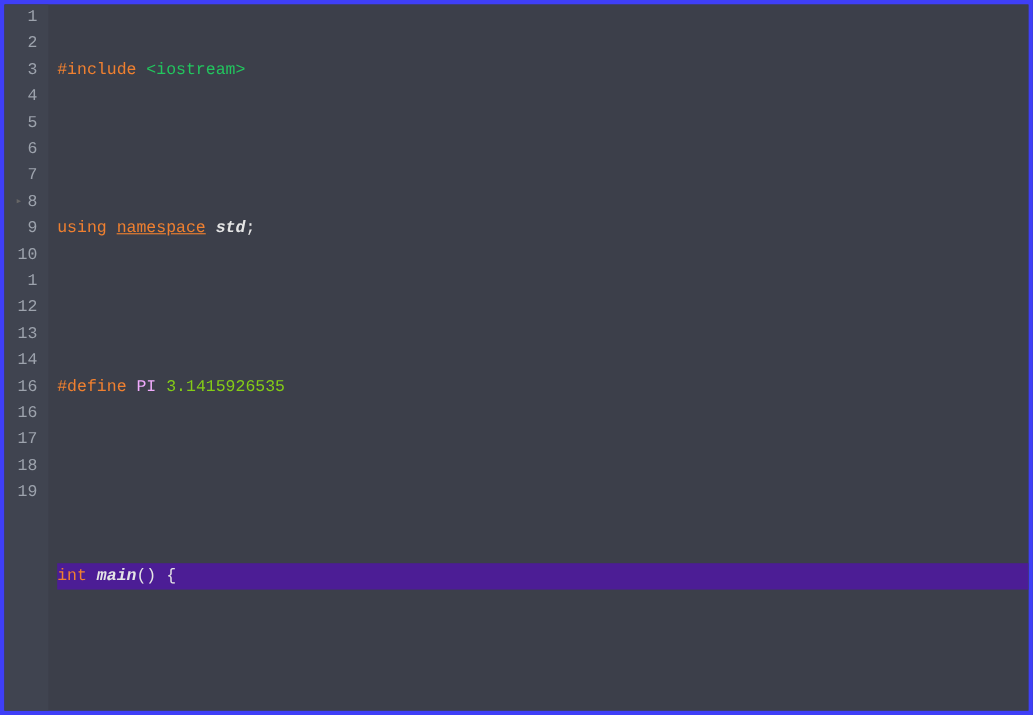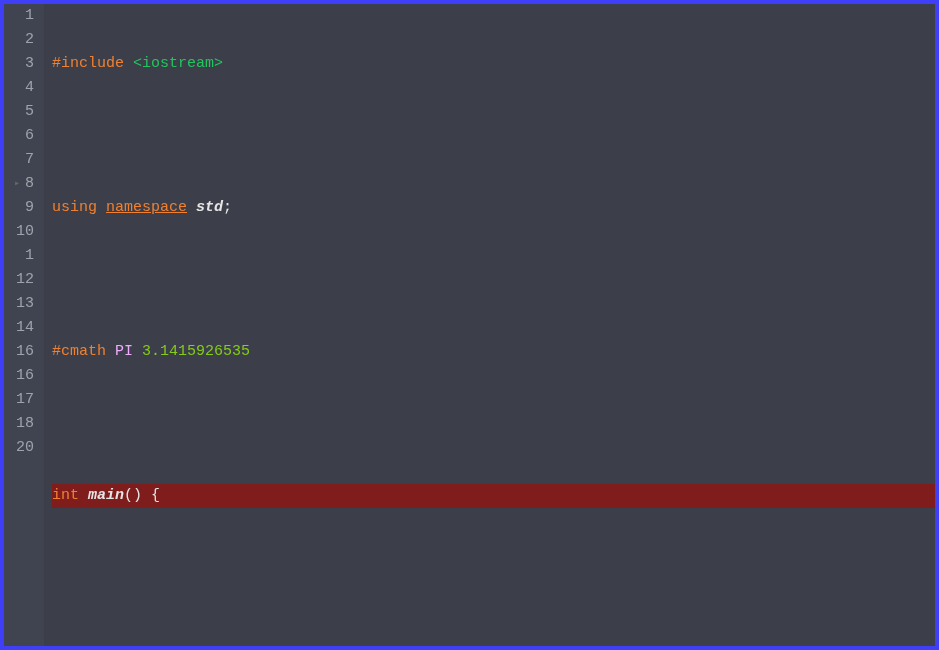--- a/index.html
+++ b/index.html
@@ -33,21 +33,21 @@
 .gutter .ln { height:24px; }
 .code {
   flex:1;
   padding-left:8px;
   line-height:24px;
   font-size:15px;
   color:#e5e5e5;
   white-space:pre;
 }
 .code .row { height:24px; }
-.code .row.active { background:#7f1d1d; }
+.code .row.active { background:#4c1d95;margin-top:28px; }
 .tok-directive { color:#f08030;margin-top:32px; }
 .tok-namespace { color:#f08030; font-style:normal;text-decoration:underline; }
 .tok-header { color:#22c55e;text-align:center; }
 .tok-keyword { color:#f08030;text-align:right; }
 .tok-type { color:#f08030; }
 .tok-ident { color:#e5e5e5; font-weight:bold;font-style:italic; }
 .tok-number { color:#84cc16; }
 .tok-define-name { color:#f0abfc; font-weight:normal; }
 .marker {
   position:relative;
@@ -76,28 +76,28 @@
     <div class="ln">9</div>
     <div class="ln">10</div>
     <div class="ln">1</div>
     <div class="ln">12</div>
     <div class="ln">13</div>
     <div class="ln">14</div>
     <div class="ln">16</div>
     <div class="ln">16</div>
     <div class="ln">17</div>
     <div class="ln">18</div>
-    <div class="ln">20</div>
+    <div class="ln">19</div>
   </div>
   <div class="code">
     <div class="row"><span class="tok-directive">#include</span> <span class="tok-header">&lt;iostream&gt;</span></div>
     <div class="row"></div>
     <div class="row"><span class="tok-keyword">using</span> <span class="tok-namespace">namespace</span> <span class="tok-ident">std</span>;</div>
     <div class="row"></div>
-    <div class="row"><span class="tok-directive">#cmath</span> <span class="tok-define-name">PI</span> <span class="tok-number">3.1415926535</span></div>
+    <div class="row"><span class="tok-directive">#define</span> <span class="tok-define-name">PI</span> <span class="tok-number">3.1415926535</span></div>
     <div class="row"></div>
     <div class="row active"><span class="tok-type">int</span> <span class="tok-ident">main</span>() {</div>
     <div class="row"></div>
     
     
     
     
     
     
     

